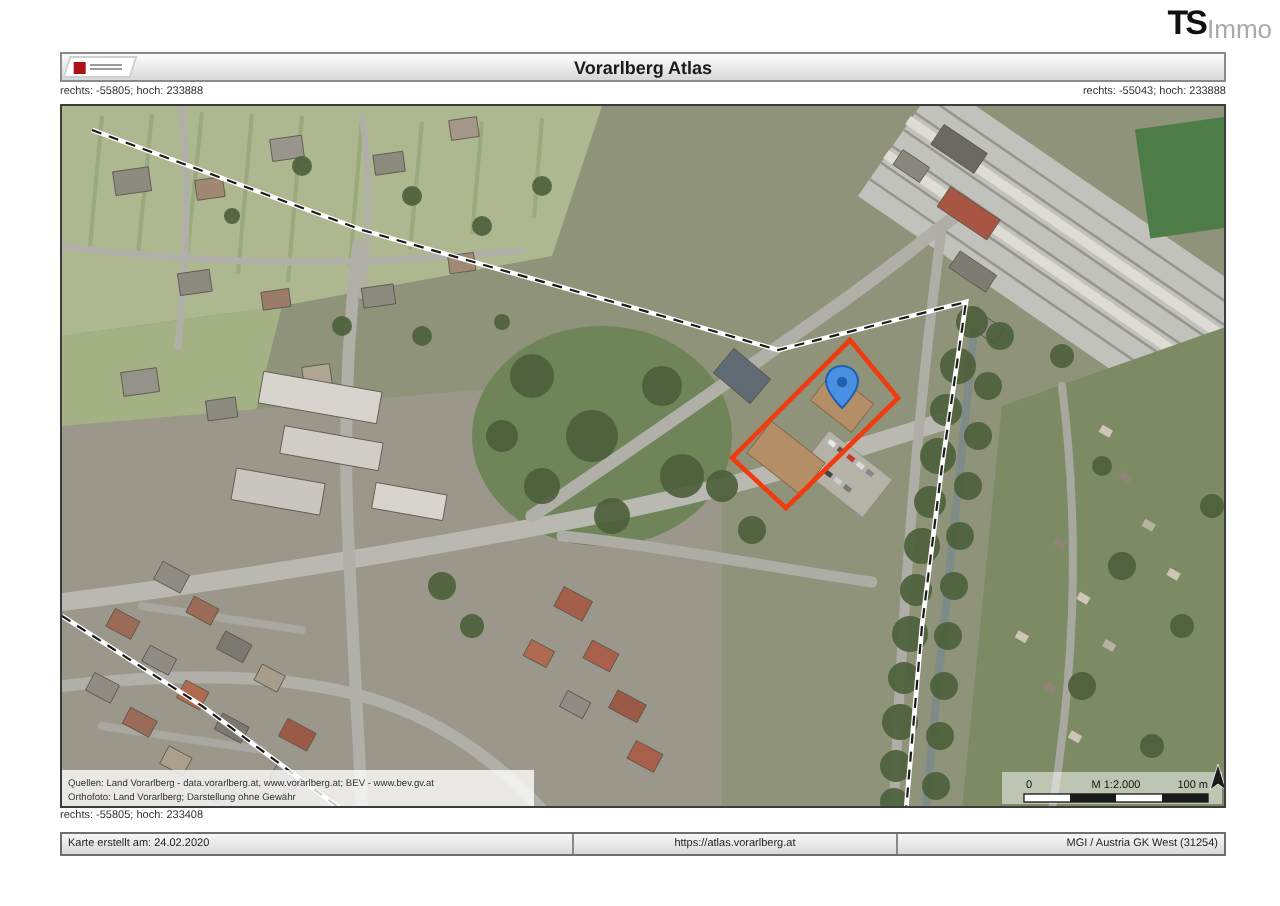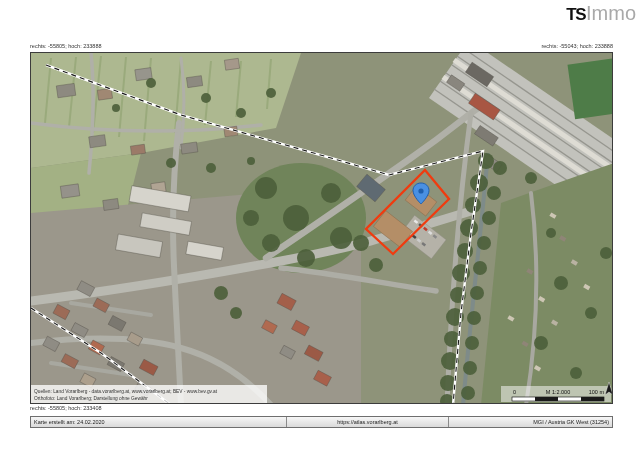--- a/index.html
+++ b/index.html
@@ -3,21 +3,21 @@
 <meta charset="utf-8">
 <style>
   html,body{margin:0;padding:0;background:#e9e9e9;}
   *{box-sizing:border-box;}
   #page{position:relative;width:640px;height:453px;background:#ffffff;
         font-family:"Liberation Sans","DejaVu Sans",sans-serif;overflow:hidden;}
 
   
   #brand{position:absolute;top:2px;right:4px;display:flex;align-items:flex-end;}
   #brand .ts{font-weight:800;font-size:17px;letter-spacing:-1.5px;color:#111;}
-  #brand .immo{font-weight:400;font-size:20px;color:#a9a9a9;margin-left:1px;}
+  #brand .immo{font-weight:400;font-size:13px;color:#a9a9a9;margin-left:1px;}
 
   
   #hdr{position:absolute;left:30px;top:26px;width:583px;height:15px;
        border:1px solid #8a8a8a;background:linear-gradient(#fdfdfd,#d7d7d7);
        display:flex;align-items:center;}
   #hdr .logo{position:absolute;left:2px;top:1px;width:34px;height:11px;
        background:#fff;transform:skewX(-18deg);border:1px solid #cfcfcf;
        display:flex;align-items:center;padding-left:3px;}
   #hdr .logo .mark{width:6px;height:6px;background:#b01116;transform:skewX(18deg);}
   #hdr .logo .bars{margin-left:2px;transform:skewX(18deg);}
@@ -49,20 +49,30 @@
 </head>
 <body>
 
 <div id="page">
 
   <div id="brand">
     <span class="ts">TS</span>
     <span class="immo">Immo</span>
   </div>
 
+  <div id="hdr">
+    <div class="logo">
+      <div class="mark"></div>
+      <div class="bars">
+          <i></i>
+          <i></i>
+        </div>
+    </div>
+    <div class="title">Vorarlberg Atlas</div>
+  </div>
 
   <div id="coords-top" class="coordrow">
     <span>rechts: -55805; hoch: 233888</span>
     <span>rechts: -55043; hoch: 233888</span>
   </div>
 
   <div id="map">
     <svg width="583" height="352" viewBox="0 0 583 352">
 
       <g>

